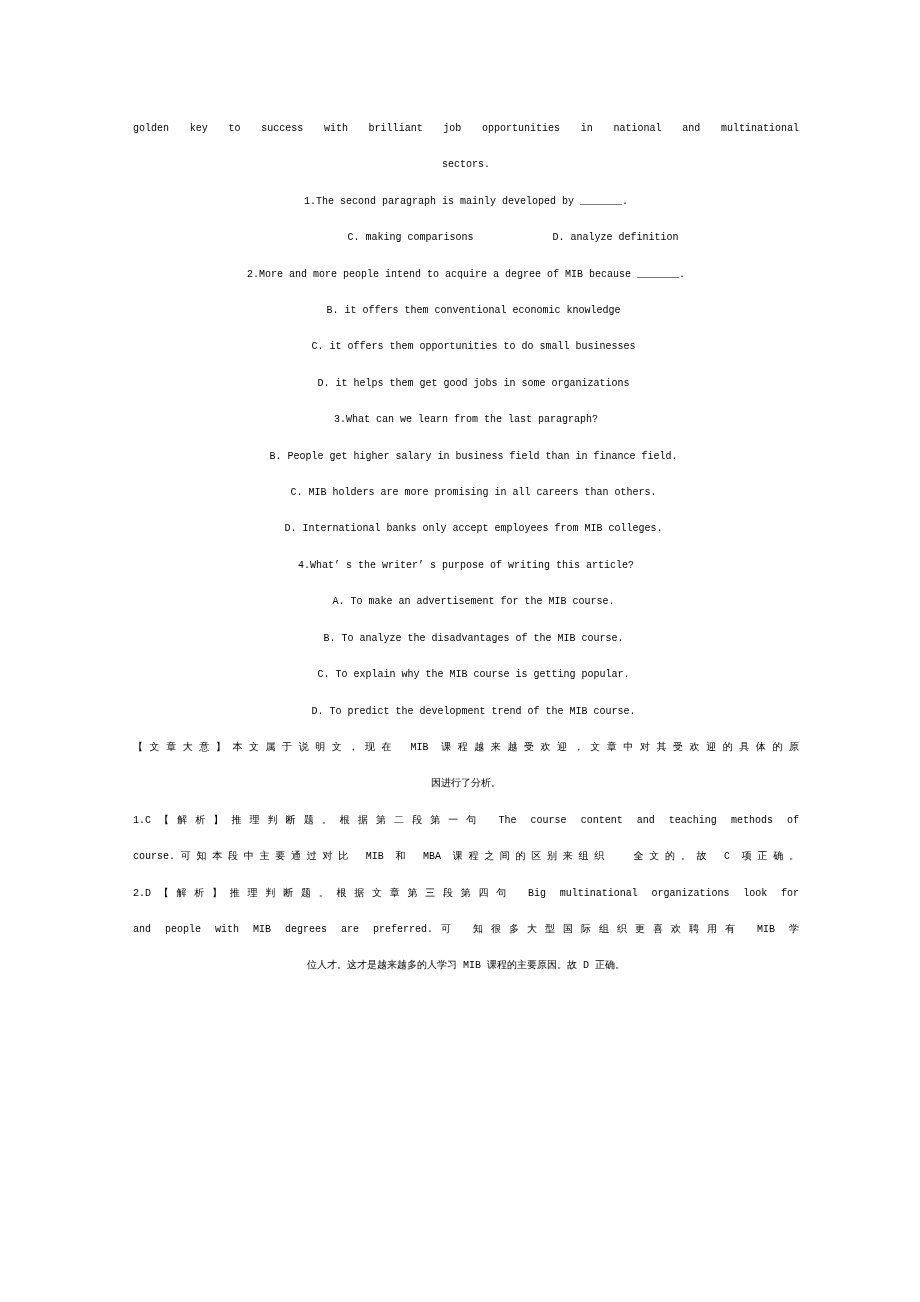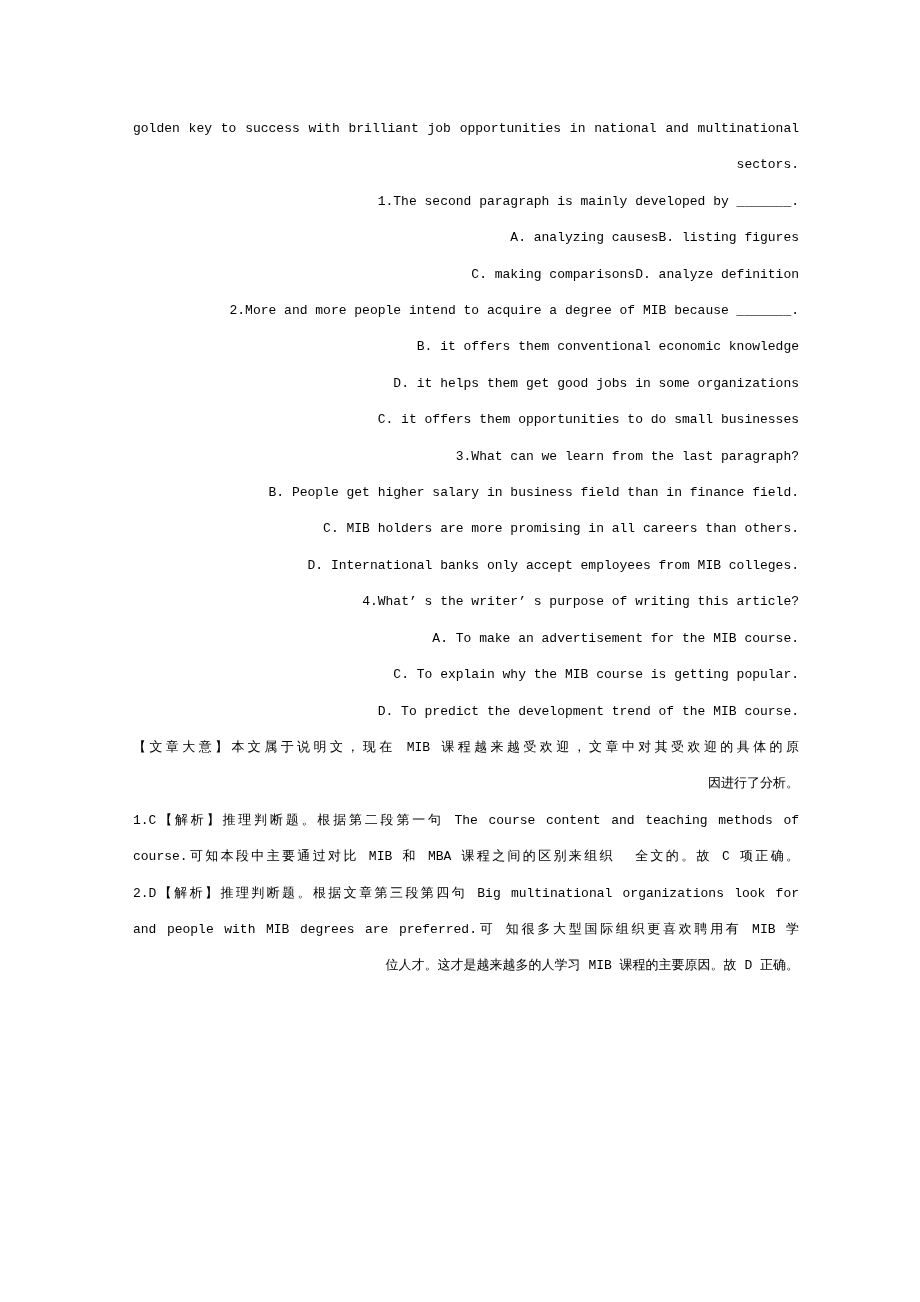--- a/index.html
+++ b/index.html
@@ -3,33 +3,33 @@
 <meta charset="utf-8">
 <style>
   html, body { margin: 0; padding: 0; background: #ffffff; }
   .page {
     position: relative;
     width: 920px;
     height: 1302px;
     background: #ffffff;
     color: #000000;
     font-family: "Liberation Mono", "DejaVu Sans Mono", monospace, sans-serif;
-    font-size: 13px;
+    font-size: 10px;
     overflow: hidden;
   }
   .content {
     position: absolute;
     left: 133px;
     top: 111px;
     width: 666px;
   }
   .line {
     line-height: 36.4px;
     white-space: normal;
-    text-align: right;
+    text-align: center;
   }
   
   .flush {
     text-align: justify;
     text-align-last: justify;
   }
   
   .opt { padding-left: 15px; }
   
   .optrow { padding-left: 15px; }
@@ -40,39 +40,37 @@
 </head>
 <body>
 
 <div class="page">
   <div class="content">
 
     <div class="line flush">golden key to success with brilliant job opportunities in national and multinational</div>
     <div class="line">sectors.</div>
 
     <div class="line">1.The second paragraph is mainly developed by _______.</div>
-    <div class="line optrow row1">
-      <span class="cell1">A. analyzing causes</span><span class="cell2">B. listing figures</span>
-    </div>
     <div class="line optrow row2">
       <span class="cell1">C. making comparisons</span><span class="cell2">D. analyze definition</span>
     </div>
 
     <div class="line">2.More and more people intend to acquire a degree of MIB because _______.</div>
     <div class="line opt">B. it offers them conventional economic knowledge</div>
+    <div class="line opt">C. it offers them opportunities to do small businesses</div>
     <div class="line opt">D. it helps them get good jobs in some organizations</div>
-    <div class="line opt">C. it offers them opportunities to do small businesses</div>
 
     <div class="line">3.What can we learn from the last paragraph?</div>
     <div class="line opt">B. People get higher salary in business field than in finance field.</div>
     <div class="line opt">C. MIB holders are more promising in all careers than others.</div>
     <div class="line opt">D. International banks only accept employees from MIB colleges.</div>
 
     <div class="line">4.What’ s the writer’ s purpose of writing this article?</div>
     <div class="line opt">A. To make an advertisement for the MIB course.</div>
+    <div class="line opt">B. To analyze the disadvantages of the MIB course.</div>
     <div class="line opt">C. To explain why the MIB course is getting popular.</div>
     <div class="line opt">D. To predict the development trend of the MIB course.</div>
 
     <div class="line flush">【文章大意】本文属于说明文，现在 MIB 课程越来越受欢迎，文章中对其受欢迎的具体的原</div>
     <div class="line">因进行了分析。</div>
 
     <div class="line flush">1.C【解析】推理判断题。根据第二段第一句 The course content and teaching methods of</div>
     <div class="line flush">course.可知本段中主要通过对比 MIB 和 MBA 课程之间的区别来组织 &nbsp;全文的。故 C 项正确。</div>
 
     <div class="line flush">2.D【解析】推理判断题。根据文章第三段第四句 Big multinational organizations look for</div>

